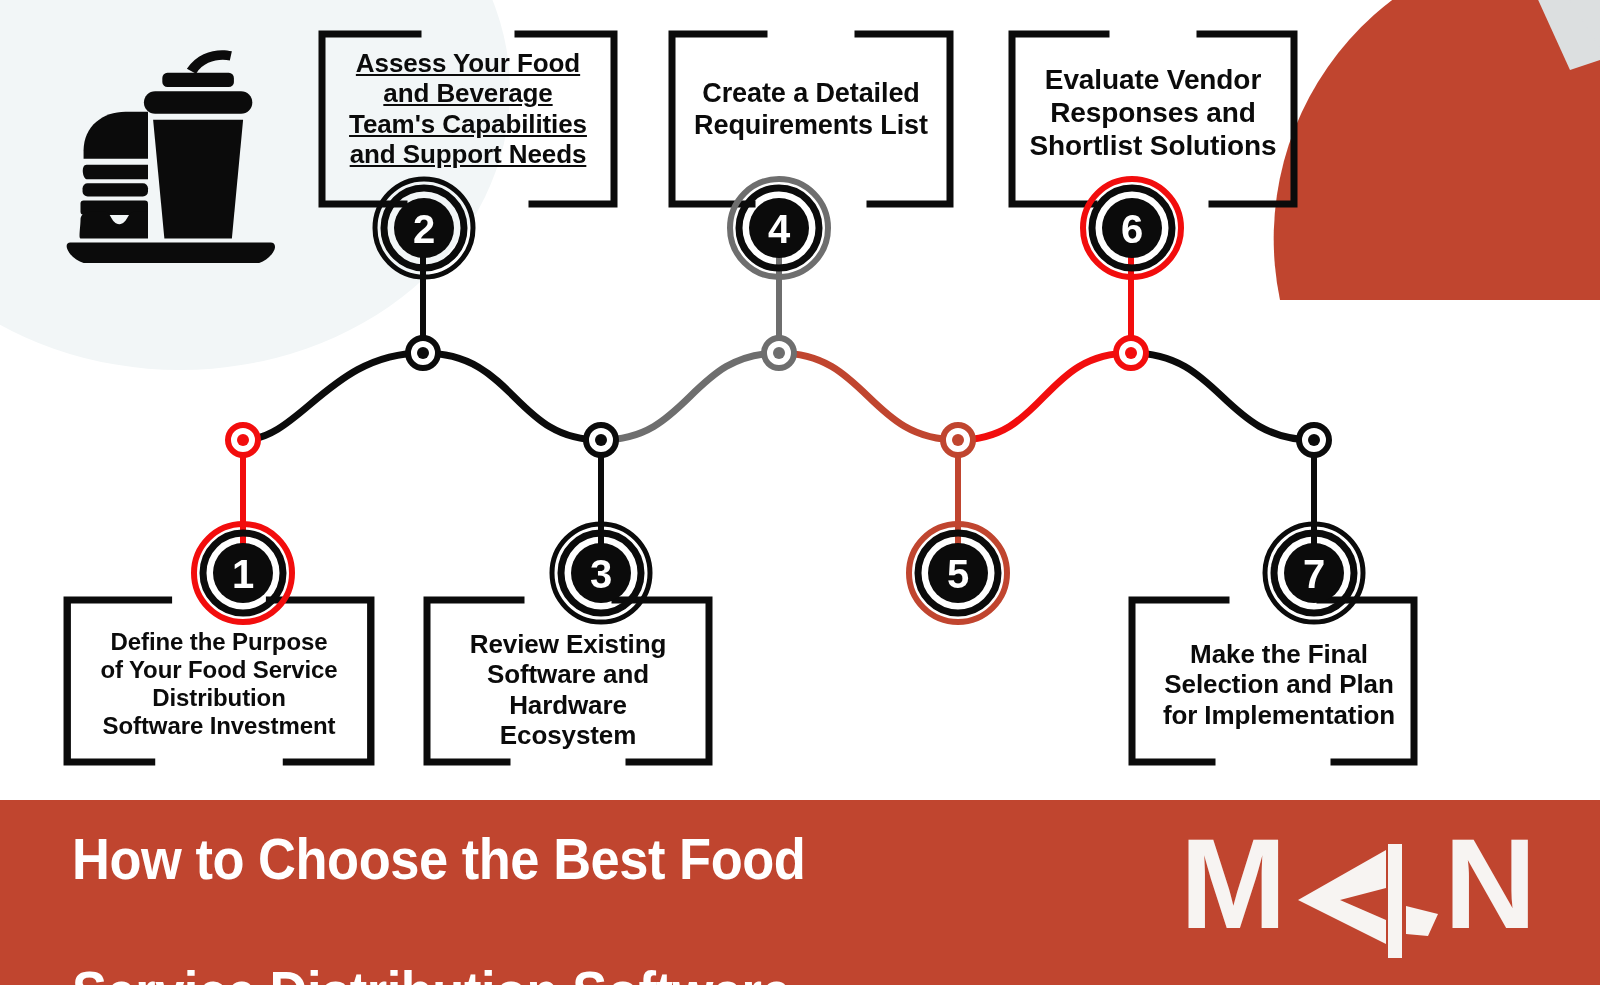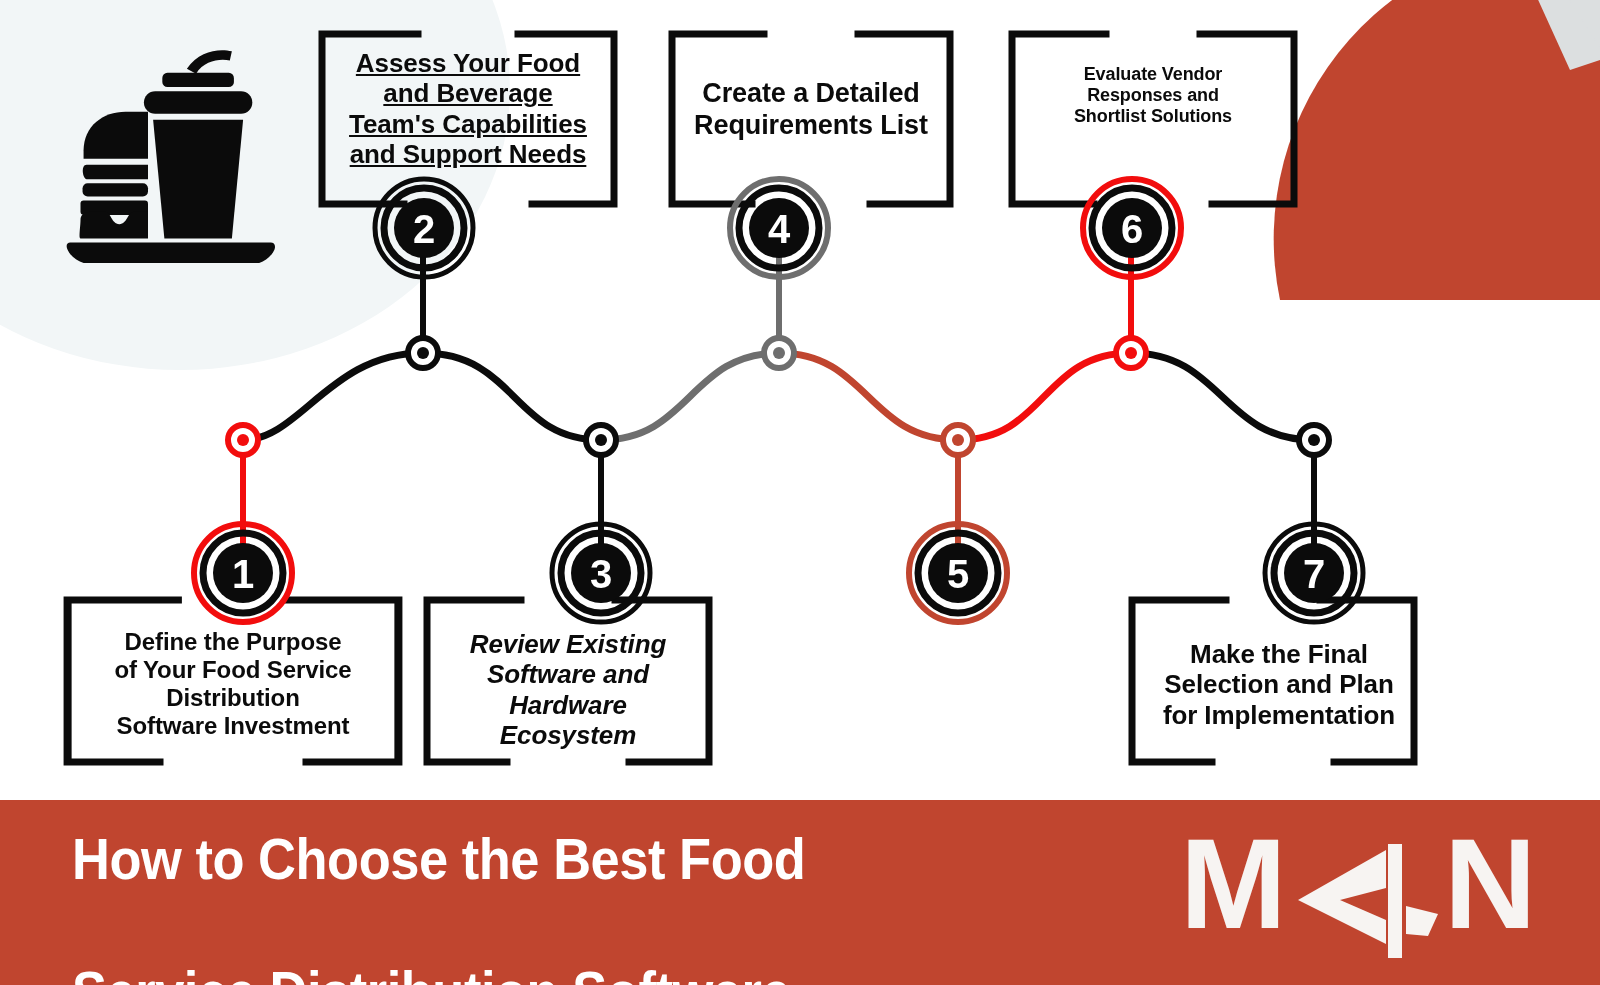--- a/index.html
+++ b/index.html
@@ -239,34 +239,34 @@
     </svg>
   </div>
 
   <div class="step" style="left:1008px;top:30px;width:290px;height:178px;">
     <svg class="bracket" viewBox="0 0 290 178" preserveAspectRatio="none">
       <g stroke="#0b0b0b" stroke-width="7" fill="none" stroke-linecap="square">
         <path d="M4,4 L98,4 M4,4 L4,174 M4,174 L86,174"></path>
         <path d="M286,4 L192,4 M286,4 L286,174 M286,174 L204,174"></path>
       </g>
     </svg>
-    <div class="step-text" style="padding:34px 12px 0;font-size:18px;white-space:pre-line;">Evaluate Vendor
+    <div class="step-text" style="padding:34px 12px 0;font-size:28px;white-space:pre-line;">Evaluate Vendor
 Responses and
 Shortlist Solutions</div>
   </div>
   <div class="medallion" style="left:1080px;top:176px;">
     <svg viewBox="0 0 104 104" width="104" height="104">
       <circle cx="52" cy="52" r="49" fill="none" stroke="#f20d0d" stroke-width="6"></circle>
       <circle cx="52" cy="52" r="40" fill="none" stroke="#0b0b0b" stroke-width="7"></circle>
       <circle cx="52" cy="52" r="30" fill="#0b0b0b"></circle>
       <text x="52" y="53" text-anchor="middle" dominant-baseline="central" fill="#fff" font-family="Liberation Sans, sans-serif" font-size="40" font-weight="700">6</text>
     </svg>
   </div>
 
-  <div class="step" style="left:63px;top:596px;width:340px;height:170px;">
+  <div class="step" style="left:63px;top:596px;width:312px;height:170px;">
     <svg class="bracket" viewBox="0 0 296 170" preserveAspectRatio="none">
       <g stroke="#0b0b0b" stroke-width="7" fill="none" stroke-linecap="square">
         <path d="M4,4 L100,4 M4,4 L4,166 M4,166 L84,166"></path>
         <path d="M292,4 L196,4 M292,4 L292,166 M292,166 L212,166"></path>
       </g>
     </svg>
     <div class="step-text" style="padding:32px 8px 0;font-size:24px;white-space:pre-line;">Define the Purpose
 of Your Food Service
 Distribution
 Software Investment</div>
@@ -280,21 +280,21 @@
     </svg>
   </div>
 
   <div class="step" style="left:423px;top:596px;width:290px;height:170px;">
     <svg class="bracket" viewBox="0 0 290 170" preserveAspectRatio="none">
       <g stroke="#0b0b0b" stroke-width="7" fill="none" stroke-linecap="square">
         <path d="M4,4 L98,4 M4,4 L4,166 M4,166 L84,166"></path>
         <path d="M286,4 L192,4 M286,4 L286,166 M286,166 L206,166"></path>
       </g>
     </svg>
-    <div class="step-text" style="padding:33px 12px 0;font-size:26px;white-space:pre-line;font-style:italic;">Review Existing
+    <div class="step-text" style="padding:33px 12px 0;font-size:26px;white-space:pre-line;">Review Existing
 Software and
 Hardware
 Ecosystem</div>
   </div>
   <div class="medallion" style="left:549px;top:521px;">
     <svg viewBox="0 0 104 104" width="104" height="104">
       <circle cx="52" cy="52" r="49" fill="none" stroke="#0b0b0b" stroke-width="5"></circle>
       <circle cx="52" cy="52" r="40" fill="none" stroke="#0b0b0b" stroke-width="7"></circle>
       <circle cx="52" cy="52" r="30" fill="#0b0b0b"></circle>
       <text x="52" y="53" text-anchor="middle" dominant-baseline="central" fill="#fff" font-family="Liberation Sans, sans-serif" font-size="40" font-weight="700">3</text>

